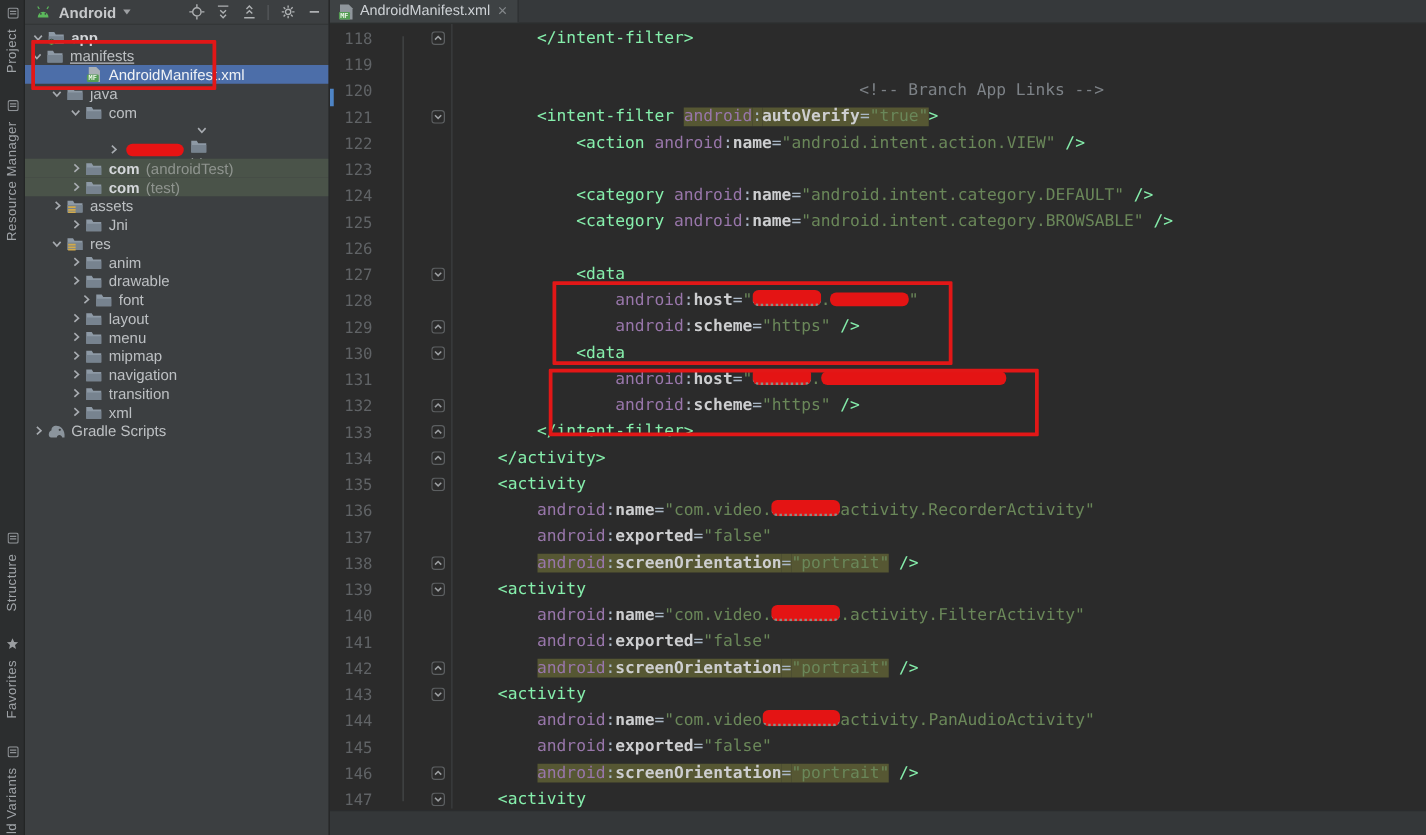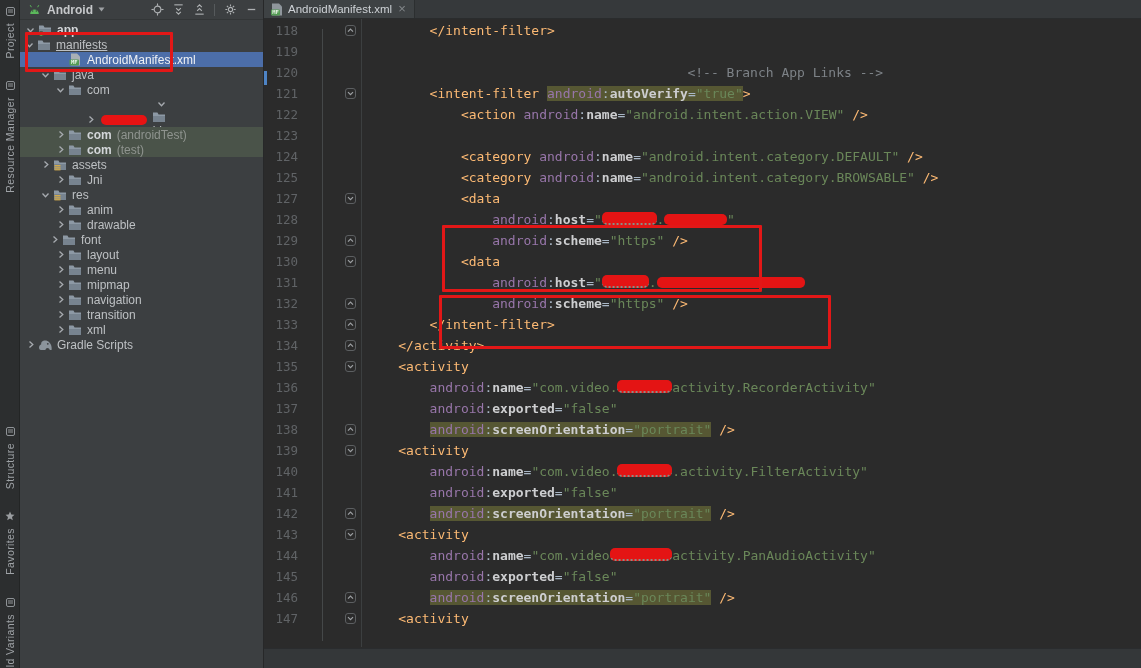--- a/index.html
+++ b/index.html
@@ -52,21 +52,21 @@
 
   #code { position:relative; height:628px; overflow:hidden;
           font-family:"DejaVu Sans Mono", monospace; font-size:13px; line-height:21px; padding-top:1px; }
   #gutter-border { position:absolute; left:97px; top:0; bottom:0; width:1px; background:#3c3f40; }
   #fold-line { position:absolute; left:58px; top:10px; height:612px; width:1px; background:#454849; }
   .cl { display:flex; height:21px; position:relative; }
   .ln { width:34px; flex:none; text-align:right; color:#606366; font-size:12.5px; user-select:none; }
   .fold { width:63px; flex:none; position:relative; }
   .fold svg { position:absolute; left:47px; top:5px; }
   .txt { white-space:pre; flex:1; cursor:text; }
-  .tk-tag { color:#fdba74; }
+  .tk-tag { color:#86efac; }
   .tk-ns  { color:#9876aa; }
   .tk-attr{ color:#cdced0; font-weight:bold; }
   .tk-pun { color:#a9b7c6; }
   .tk-val { color:#6a8759; }
   .tk-com { color:#7d8287; }
   .hl { background:#565733; }
   .redact { display:inline-block; height:11px; background:#e41414; border-radius:5px; vertical-align:-1px; }
   .redact.sq { border-bottom:2px dotted #8d8d85; height:13px; }
   #caret-mark { position:absolute; left:0; top:52px; width:3px; height:14px; background:#4e84c5; }
 
@@ -367,21 +367,21 @@
             </svg>
           </span>
           <span class="ticon">
             <svg width="14" height="12" viewBox="0 0 14 12">
               <path d="M1 1.5 h4.4 l1.2 2 H13 v7.5 H1 z" fill="#8d99a5"></path>
               <rect x="1" y="5" width="12" height="6" fill="#77838f"></rect>
             </svg>
           </span>
           <span class="tlabel">drawable</span>
         </div>
-        <div class="trow" style="padding-left: 28px; text-align: right;">
+        <div class="trow" style="padding-left: 42px; text-align: right;">
           <span class="chev">
             <svg width="8" height="9" viewBox="0 0 8 9" fill="none" stroke="#a7abb0" stroke-width="1.3">
               <path d="M2.5 1.5 L5.8 4.5 L2.5 7.5"></path>
             </svg>
           </span>
           <span class="ticon">
             <svg width="14" height="12" viewBox="0 0 14 12">
               <path d="M1 1.5 h4.4 l1.2 2 H13 v7.5 H1 z" fill="#8d99a5"></path>
               <rect x="1" y="5" width="12" height="6" fill="#77838f"></rect>
             </svg>
@@ -553,20 +553,25 @@
             <span class="ln">124</span>
             <span class="fold"></span>
             <span class="txt" style="padding-left: calc(12ch + 6px);"><span class="tk-tag">&lt;category </span><span class="tk-ns">android</span><span class="tk-pun">:</span><span class="tk-attr">name</span><span class="tk-pun">=</span><span class="tk-val">"android.intent.category.DEFAULT"</span><span class="tk-tag"> /&gt;</span></span>
           </div>
           <div class="cl">
             <span class="ln">125</span>
             <span class="fold"></span>
             <span class="txt" style="padding-left: calc(12ch + 6px);"><span class="tk-tag">&lt;category </span><span class="tk-ns">android</span><span class="tk-pun">:</span><span class="tk-attr">name</span><span class="tk-pun">=</span><span class="tk-val">"android.intent.category.BROWSABLE"</span><span class="tk-tag"> /&gt;</span></span>
           </div>
           <div class="cl">
+            <span class="ln">126</span>
+            <span class="fold"></span>
+            <span class="txt" style="padding-left: calc(0ch + 6px);"></span>
+          </div>
+          <div class="cl">
             <span class="ln">127</span>
             <span class="fold">
               <svg width="11" height="11" viewBox="0 0 11 11">
                 <rect x="0.5" y="0.5" width="10" height="10" rx="2.5" fill="none" stroke="#5c5f61"></rect>
                 <path d="M3 4.2 L5.5 6.7 L8 4.2" fill="none" stroke="#9da0a3" stroke-width="1.2"></path>
               </svg>
             </span>
             <span class="txt" style="padding-left: calc(12ch + 6px);"><span class="tk-tag">&lt;data</span></span>
           </div>
           <div class="cl">

